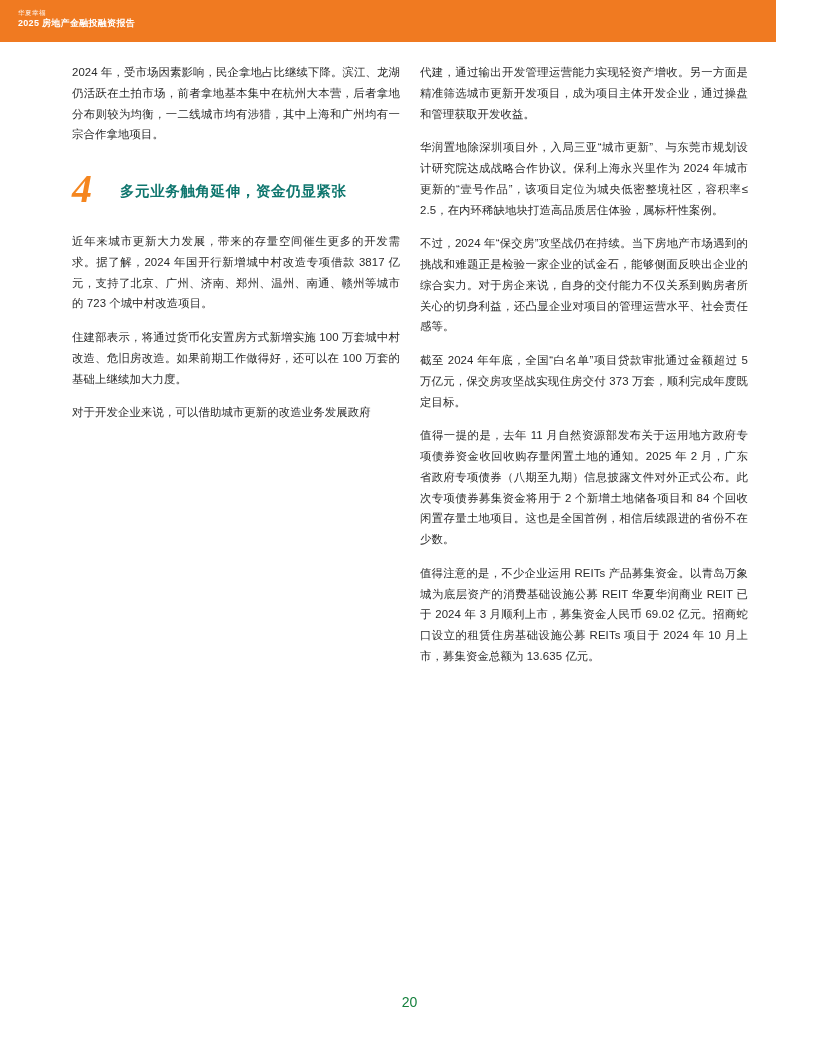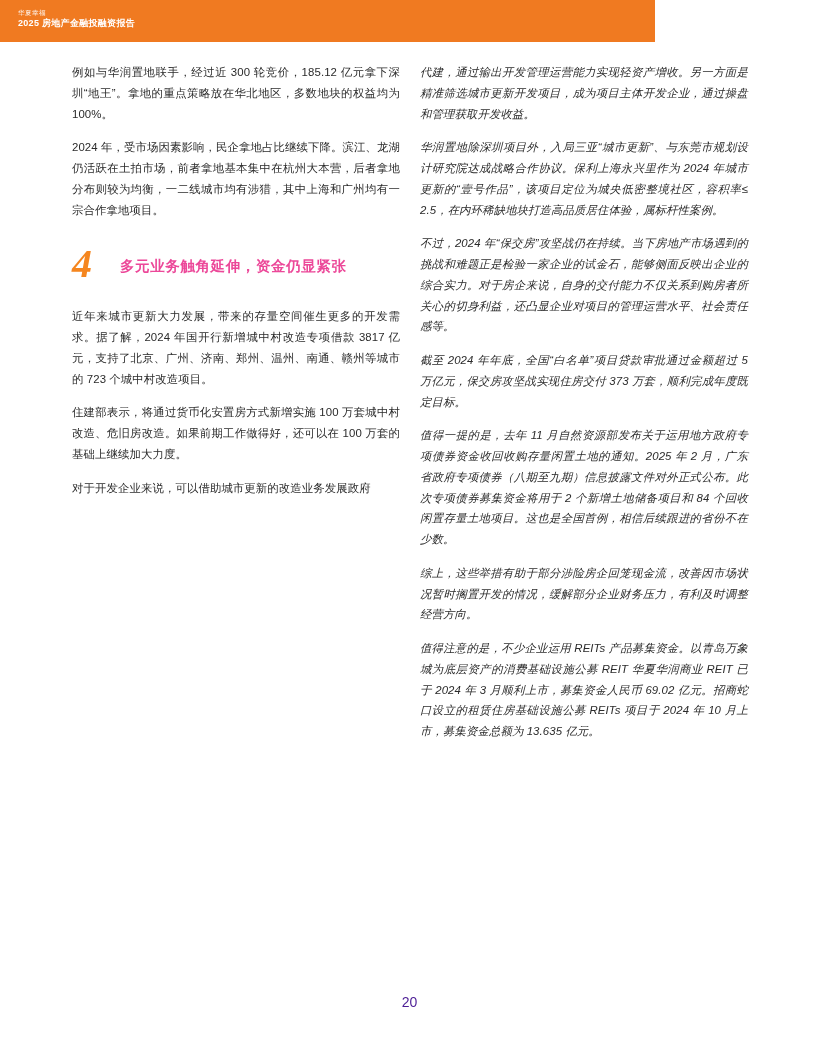--- a/index.html
+++ b/index.html
@@ -14,21 +14,21 @@
     color: #231f20;
     position: relative;
     overflow: hidden;
   }
 
   
   .page-header {
     position: absolute;
     top: 0;
     left: 0;
-    width: 655px;
+    width: 776px;
     height: 42px;
     background: #f07a21;
     overflow: hidden;
   }
   .page-header .hdr-inner {
     position: absolute;
     left: 18px;
     top: 9px;
     color: #ffffff;
     line-height: 1.25;
@@ -51,21 +51,21 @@
     top: 62px;
     left: 0;
     width: 819px;
   }
   .col {
     position: absolute;
     top: 0;
     width: 328px;
   }
   .col-left { left: 72px; }
-  .col-right { left: 420px; font-style: italic; }
+  .col-right { left: 420px; }
 
   p.para {
     font-size: 11.4px;
     line-height: 1.82;
     margin: 0 0 13px 0;
     text-align: justify;
     text-justify: inter-ideograph;
     color: #2b2b2b;
     letter-spacing: 0.1px;
   }
@@ -86,68 +86,66 @@
     color: #f5861f;
     line-height: 1;
     font-family: "Liberation Serif", serif;
   }
   .section-head .sec-title {
     position: absolute;
     left: 48px;
     top: 9px;
     font-size: 14.5px;
     font-weight: bold;
-    color: #ec4899;
+    color: #0f766e;
     letter-spacing: 0.6px;
     white-space: nowrap;
   }
 
   
   .page-number {
     position: absolute;
     left: 0;
     width: 819px;
     text-align: center;
     bottom: 33px;
     font-size: 14px;
-    color: #4c1d95;
+    color: #15803d;
     font-family: "Liberation Sans", sans-serif;
   }
 </style>
 </head>
 <body>
 
 <div class="page-header">
   <div class="hdr-inner">
     <div class="hdr-top">华夏幸福</div>
     <div class="hdr-main">2025 房地产金融投融资报告</div>
   </div>
 </div>
 
 <div class="columns">
 
   <div class="col col-left">
-    <p class="para">例如与华润置地联手，经过近 300 轮竞价，185.12 亿元拿下深圳“地王”。拿地的重点策略放在华北地区，多数地块的权益均为 100%。</p>
     <p class="para">2024 年，受市场因素影响，民企拿地占比继续下降。滨江、龙湖仍活跃在土拍市场，前者拿地基本集中在杭州大本营，后者拿地分布则较为均衡，一二线城市均有涉猎，其中上海和广州均有一宗合作拿地项目。</p>
 
     <div class="section-head">
       <span class="big-num">4</span>
       <span class="sec-title">多元业务触角延伸，资金仍显紧张</span>
     </div>
 
     <p class="para">近年来城市更新大力发展，带来的存量空间催生更多的开发需求。据了解，2024 年国开行新增城中村改造专项借款 3817 亿元，支持了北京、广州、济南、郑州、温州、南通、赣州等城市的 723 个城中村改造项目。</p>
     <p class="para">住建部表示，将通过货币化安置房方式新增实施 100 万套城中村改造、危旧房改造。如果前期工作做得好，还可以在 100 万套的基础上继续加大力度。</p>
     <p class="para">对于开发企业来说，可以借助城市更新的改造业务发展政府</p>
   </div>
 
   <div class="col col-right">
     <p class="para">代建，通过输出开发管理运营能力实现轻资产增收。另一方面是精准筛选城市更新开发项目，成为项目主体开发企业，通过操盘和管理获取开发收益。</p>
     <p class="para">华润置地除深圳项目外，入局三亚“城市更新”、与东莞市规划设计研究院达成战略合作协议。保利上海永兴里作为 2024 年城市更新的“壹号作品”，该项目定位为城央低密整境社区，容积率≤ 2.5，在内环稀缺地块打造高品质居住体验，属标杆性案例。</p>
     <p class="para">不过，2024 年“保交房”攻坚战仍在持续。当下房地产市场遇到的挑战和难题正是检验一家企业的试金石，能够侧面反映出企业的综合实力。对于房企来说，自身的交付能力不仅关系到购房者所关心的切身利益，还凸显企业对项目的管理运营水平、社会责任感等。</p>
     <p class="para">截至 2024 年年底，全国“白名单”项目贷款审批通过金额超过 5 万亿元，保交房攻坚战实现住房交付 373 万套，顺利完成年度既定目标。</p>
     <p class="para">值得一提的是，去年 11 月自然资源部发布关于运用地方政府专项债券资金收回收购存量闲置土地的通知。2025 年 2 月，广东省政府专项债券（八期至九期）信息披露文件对外正式公布。此次专项债券募集资金将用于 2 个新增土地储备项目和 84 个回收闲置存量土地项目。这也是全国首例，相信后续跟进的省份不在少数。</p>
-    <p class="para">综上，这些举措有助于部分涉险房企回笼现金流，改善因市场状况暂时搁置开发的情况，缓解部分企业财务压力，有利及时调整经营方向。</p>
     <p class="para">值得注意的是，不少企业运用 REITs 产品募集资金。以青岛万象城为底层资产的消费基础设施公募 REIT 华夏华润商业 REIT 已于 2024 年 3 月顺利上市，募集资金人民币 69.02 亿元。招商蛇口设立的租赁住房基础设施公募 REITs 项目于 2024 年 10 月上市，募集资金总额为 13.635 亿元。</p>
   </div>
 
 </div>
 
 <div class="page-number">20</div>
 
 </body></html>

